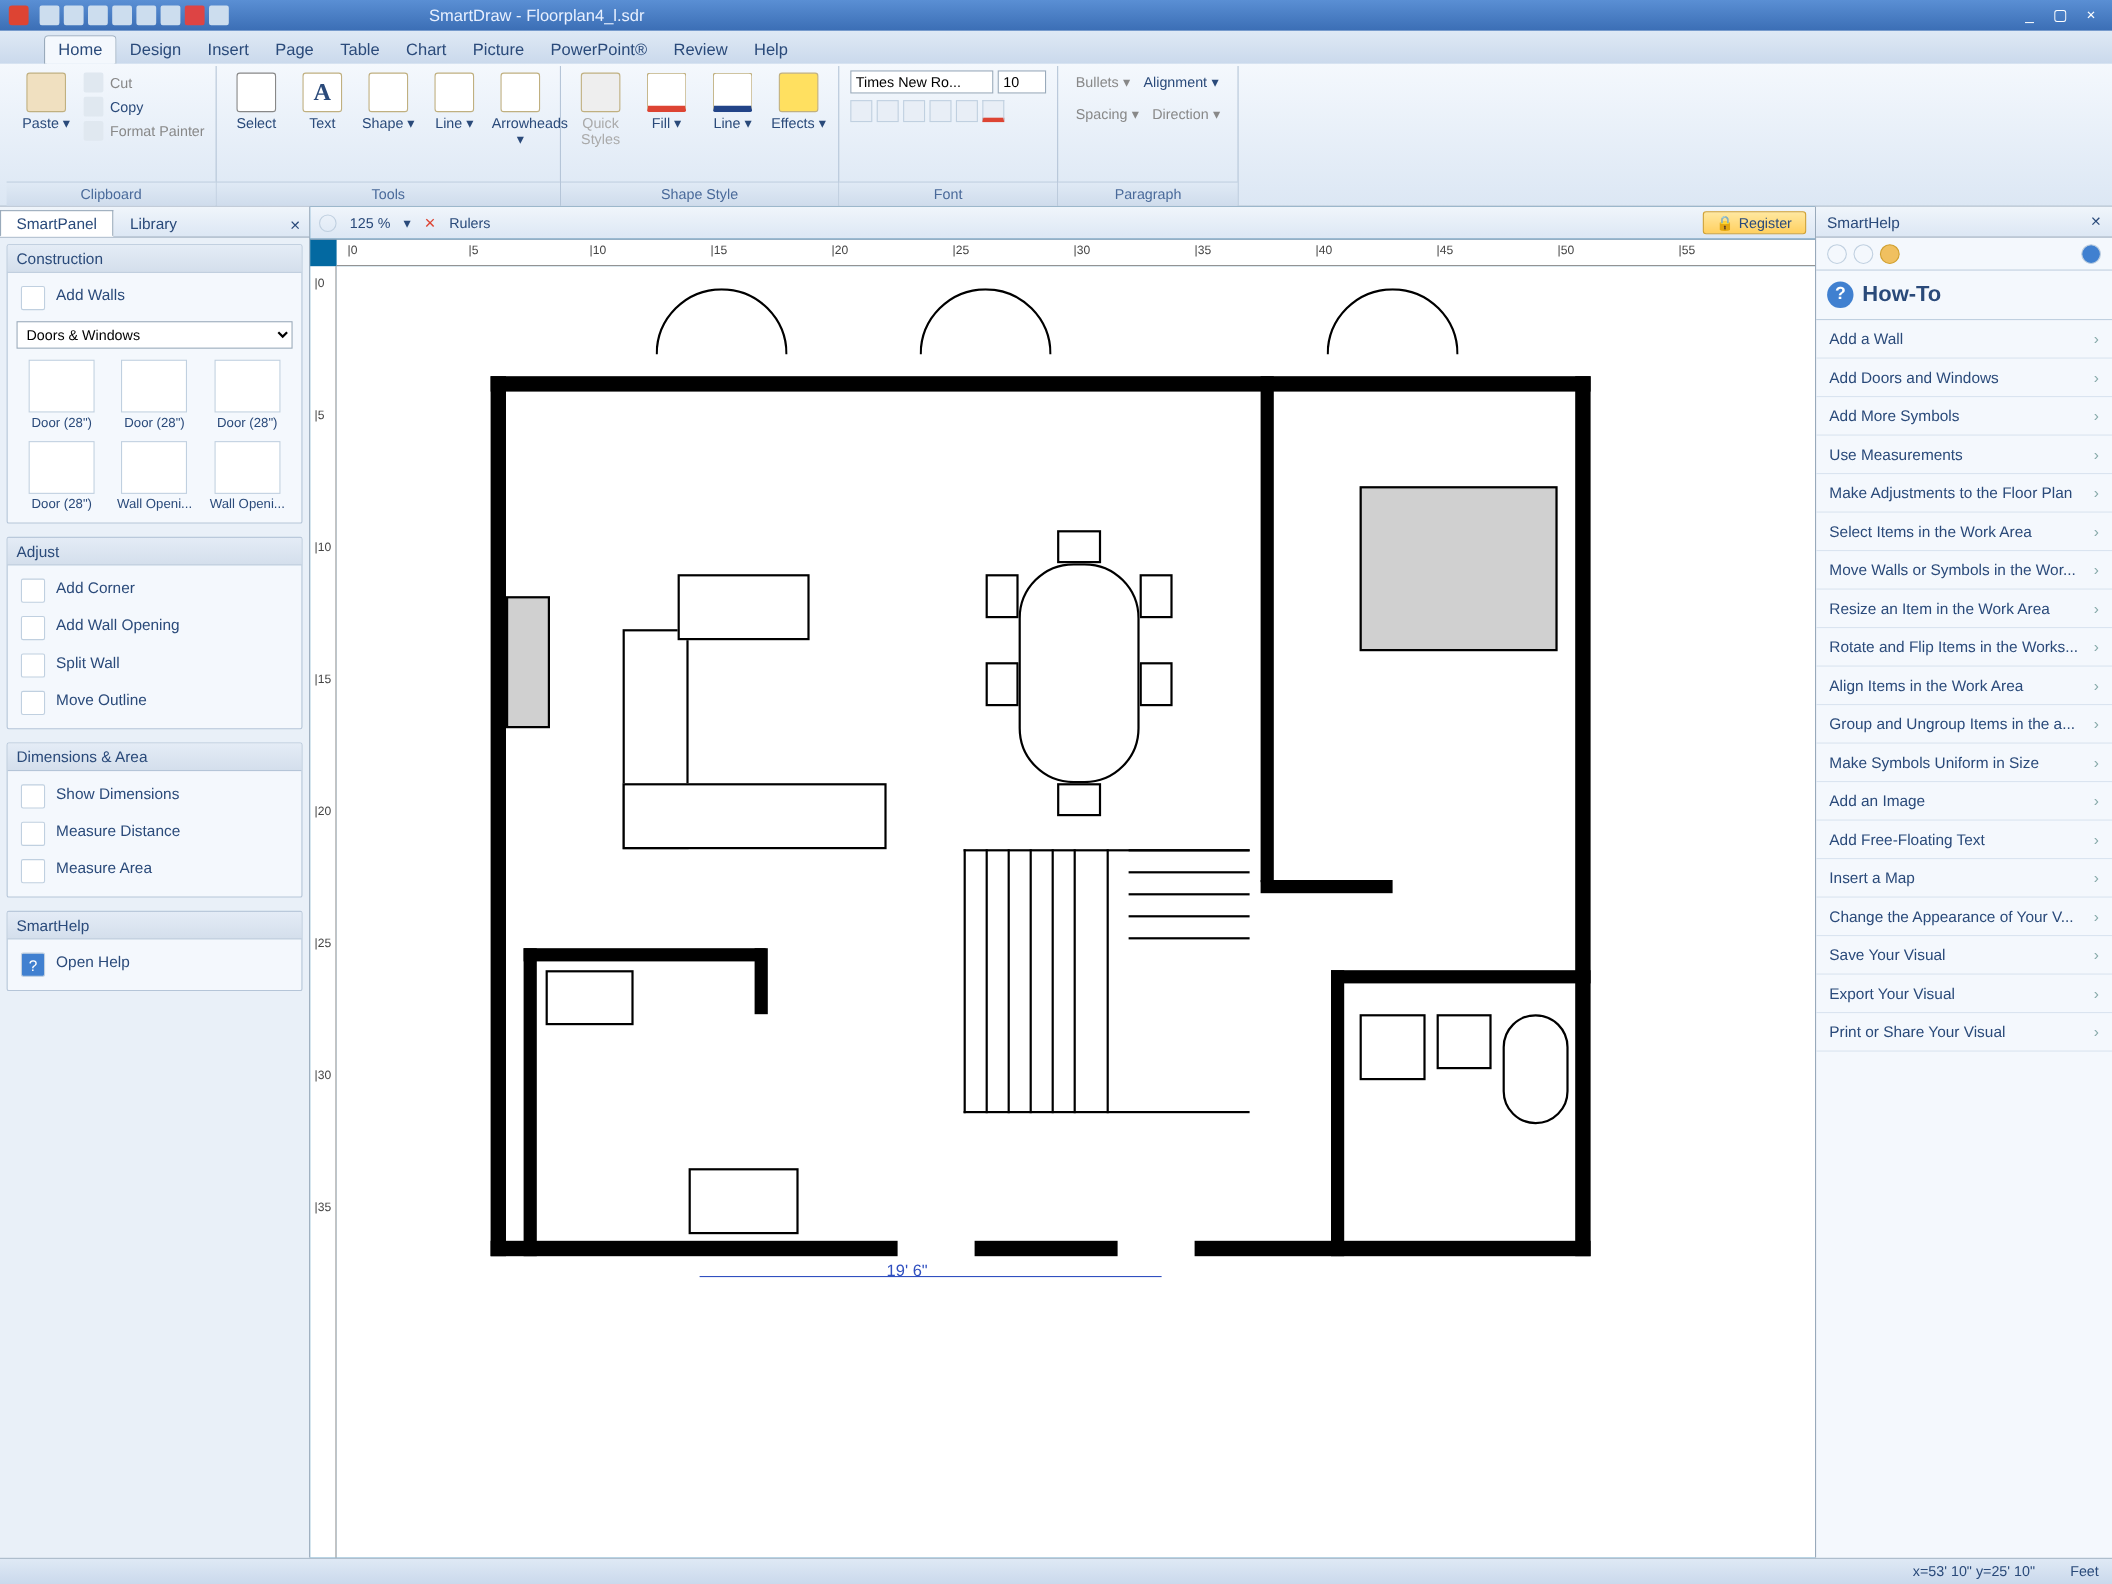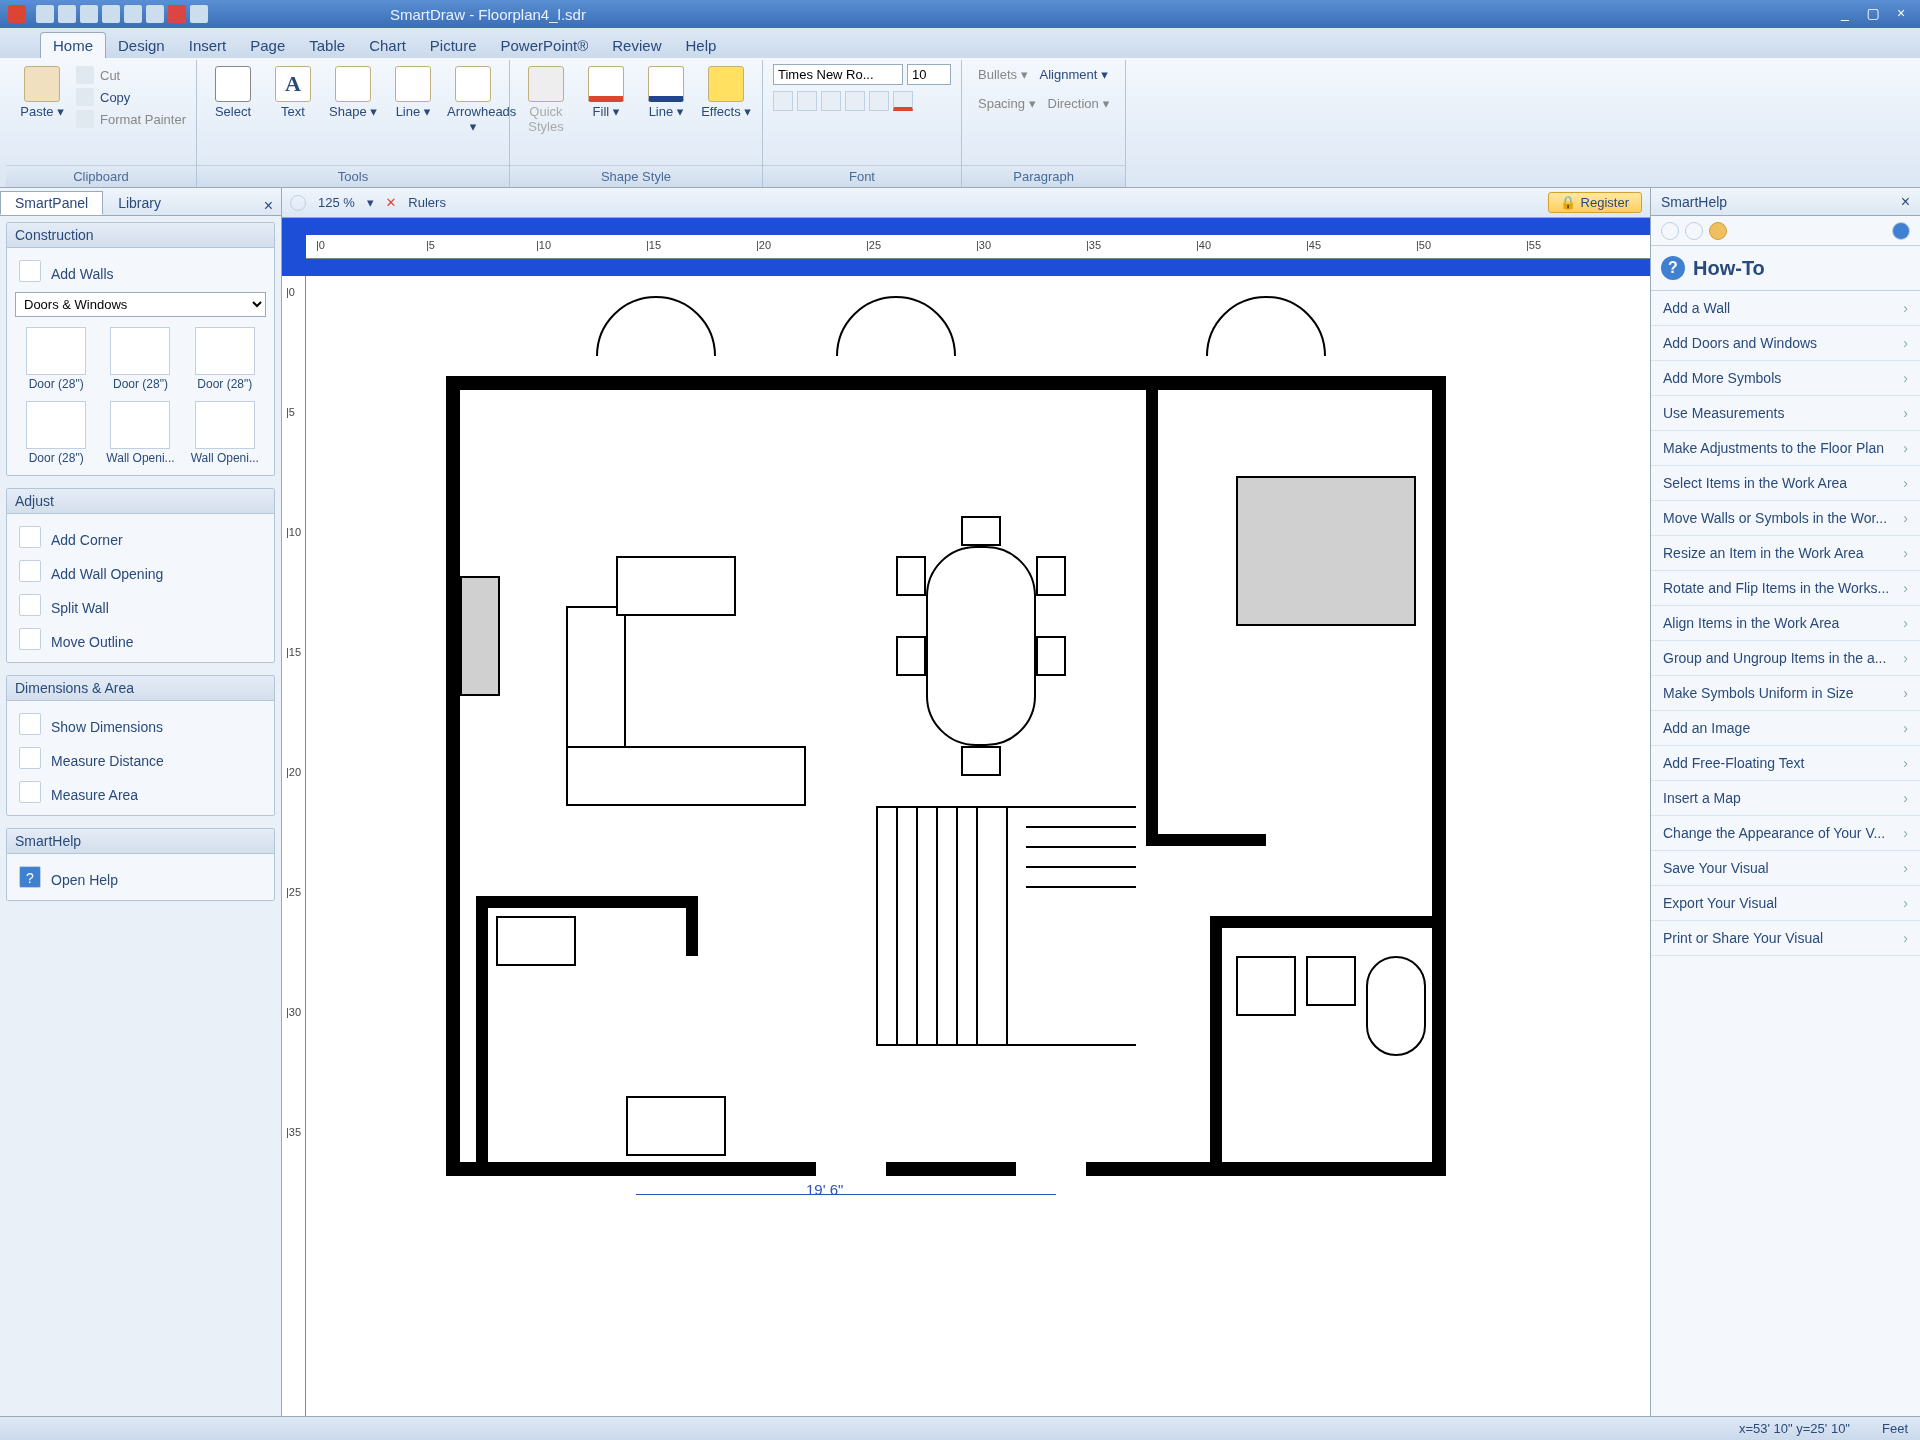--- a/index.html
+++ b/index.html
@@ -41,29 +41,29 @@
 
 
 .leftpanel { width: 282px; background: #e9f0f8; border-right: 1px solid #9ab; display: flex; flex-direction: column; }
 .panel-tabs { height: 28px; background: linear-gradient(#f0f5fb,#dce7f4); display: flex; align-items: flex-end; border-bottom: 1px solid #9ab; }
 .ptab { padding: 3px 14px; font-size: 14px; color: #2a4a7a; border: 1px solid transparent; cursor: pointer; }
 .ptab.active { background: #fff; border: 1px solid #9ab; border-bottom: 1px solid #fff; }
 .ptab-close { margin-left: auto; padding: 0 8px; font-size: 16px; color: #2a4a7a; cursor: pointer; }
 .panel-section { margin: 6px; border: 1px solid #b5c5d8; background: #f4f8fd; border-radius: 2px; }
 .section-header { background: linear-gradient(#e4ecf6,#d4dfec); padding: 4px 8px; font-size: 14px; color: #2a4a7a; border-bottom: 1px solid #b5c5d8; }
 .section-body { padding: 6px 8px; }
-.tool-row { display: flex; align-items: flex-end; gap: 10px; padding: 6px 4px; font-size: 14px; color: #2a4a7a; cursor: pointer; }
+.tool-row { display: flex; align-items: flex-start; gap: 10px; padding: 6px 4px; font-size: 14px; color: #2a4a7a; cursor: pointer; }
 .tool-row .ico { width: 22px; height: 22px; background: #fff; border: 1px solid #c0d0e0; border-radius: 2px; }
 .dropdown { width: 100%; border: 1px solid #9ab; background: #fff; font-size: 13px; padding: 3px 4px; margin-top: 4px; }
 .shape-grid { display: grid; grid-template-columns: repeat(3, 1fr); gap: 2px; }
 .shape-cell { text-align: center; font-size: 12px; color: #2a4a7a; cursor: pointer; padding: 4px 0; }
 .shape-cell .thumb { width: 60px; height: 48px; margin: 0 auto 2px; border: 1px solid #c0d0e0; background: #fff; }
 
 
-.canvas-area { flex: 1; background: #1d4ed8; display: flex; flex-direction: column; gap: 17px; }
+.canvas-area { flex: 1; background: #0369a1; display: flex; flex-direction: column; }
 .toolbar2 { height: 30px; background: linear-gradient(#f0f5fb,#dce7f4); border-bottom: 1px solid #9ab; display: flex; align-items: center; padding: 0 8px; font-size: 13px; color: #2a4a7a; gap: 12px; }
 .toolbar2 .zoom-ico { width: 16px; height: 16px; border: 1px solid #c0d0e0; border-radius: 8px; }
 .toolbar2 .register { margin-left: auto; background: linear-gradient(#ffe8a0,#ffd060); border: 1px solid #d0a030; padding: 2px 12px; border-radius: 3px; cursor: pointer; }
 .ruler-h { height: 24px; background: #fff; border-bottom: 1px solid #888; position: relative; margin-left: 24px; font-size: 11px; color: #444; }
 .ruler-h span { position: absolute; top: 4px; }
 .canvas-wrap { flex: 1; display: flex; }
 .ruler-v { width: 24px; background: #fff; border-right: 1px solid #888; position: relative; font-size: 11px; color: #444; }
 .ruler-v span { position: absolute; left: 4px; }
 .canvas { flex: 1; background: #fff; position: relative; overflow: hidden; }
 

